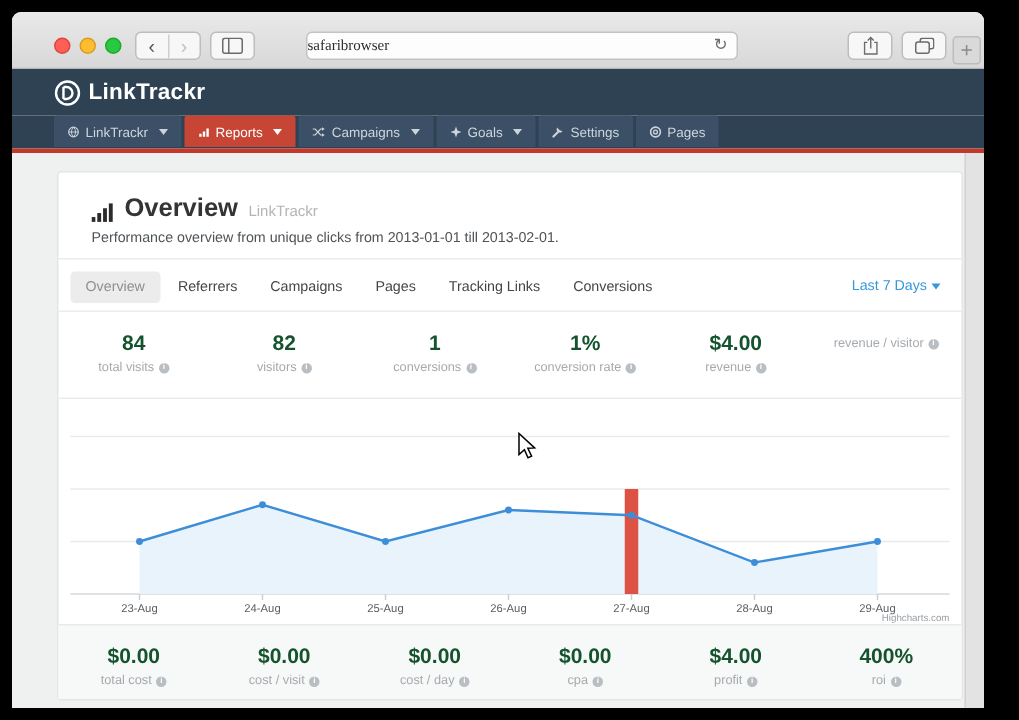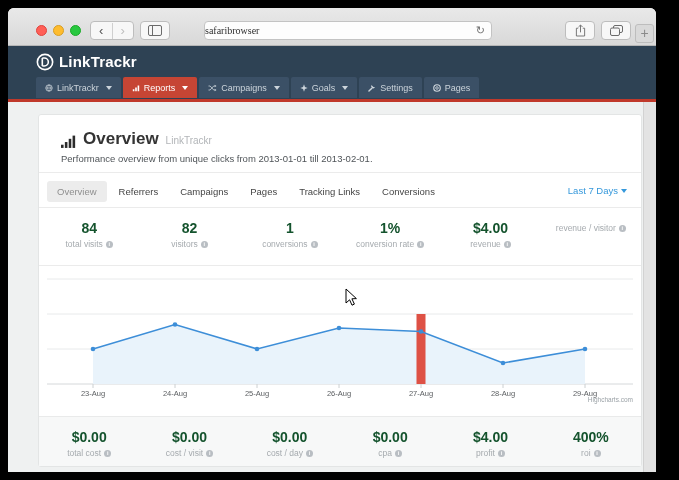--- a/index.html
+++ b/index.html
@@ -98,21 +98,21 @@
   .stats-row{position:absolute;left:0;width:100%;display:grid;grid-template-columns:repeat(6,1fr);}
   .stats-top{top:93px;height:58px;border-bottom:1px solid #ebebeb;box-sizing:border-box;}
   .stats-bottom{top:301px;height:50px;background:#f7f8f8;border-top:1px solid #e9eaea;box-sizing:border-box;}
   .stat{text-align:center;padding-top:12px;}
   .stat .value{font-size:14px;font-weight:700;color:#14532d;}
   .stat .label{font-size:8.5px;color:#a5aaae;margin-top:3px;}
   .info-i{
     display:inline-block;width:7px;height:7px;border-radius:50%;background:#b9bec3;color:#fff;
     font-size:5.5px;line-height:7px;text-align:center;margin-left:3px;vertical-align:1px;font-weight:bold;
   }
-  .chart-wrap{position:absolute;left:0;top:146px;width:554px;height:150px;}
+  .chart-wrap{position:absolute;left:0;top:158px;width:554px;height:150px;}
   
   .cursor{position:absolute;left:337px;top:280px;pointer-events:none;}
   .icon{display:inline-flex;align-items:center;}
 </style>
 </head>
 <body>
 
 <div class="window">
 
   <div class="toolbar">

